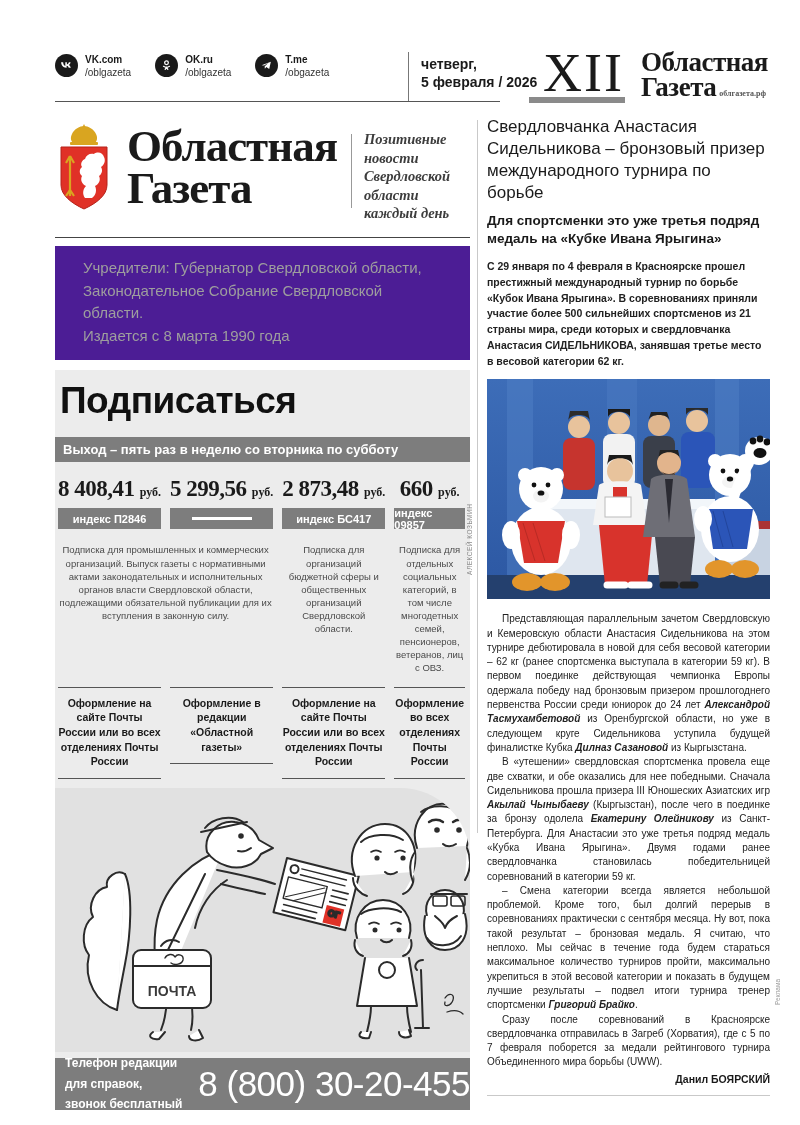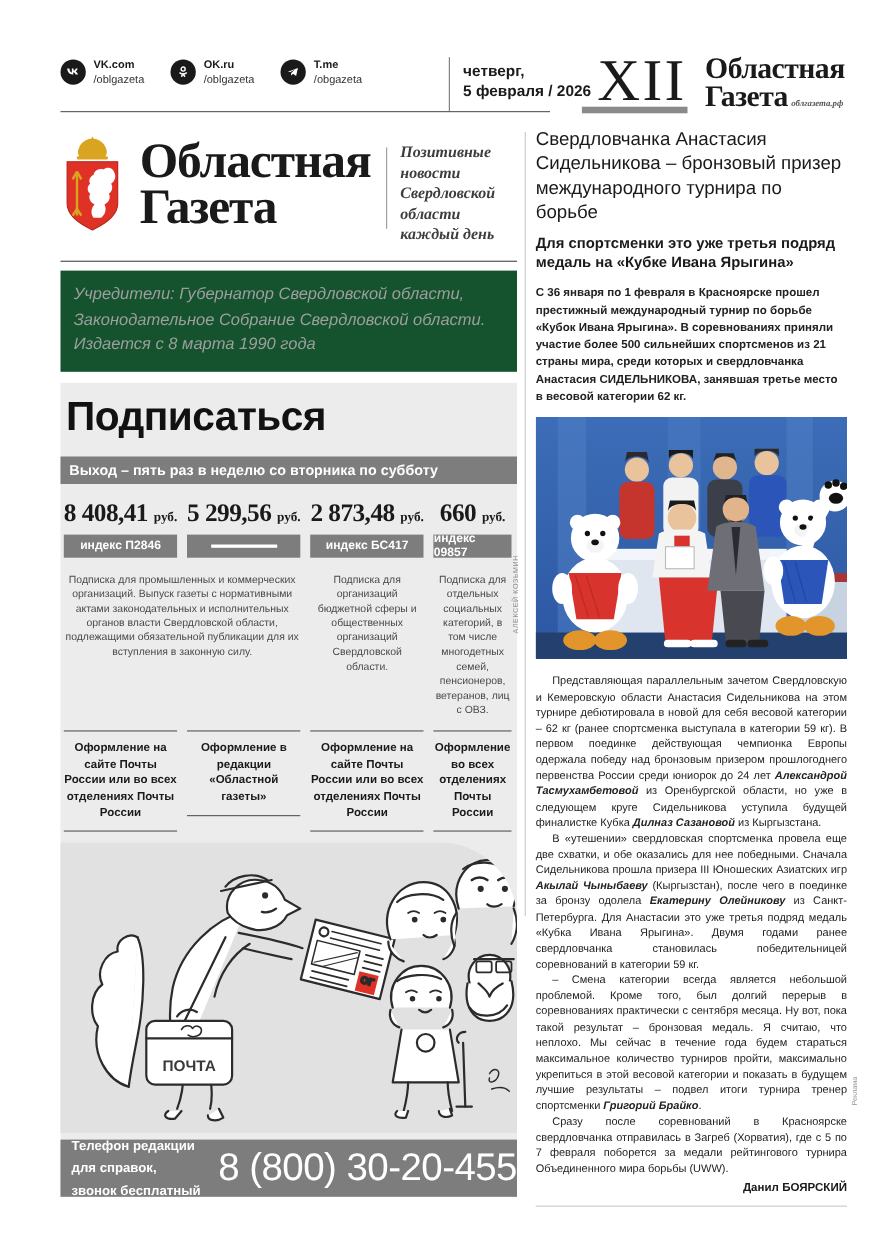--- a/index.html
+++ b/index.html
@@ -15,31 +15,31 @@
   .social-circle svg { display:block; }
   .social-text { font-size:10px; line-height:1.25; }
   .social-text .net { font-weight:bold; }
   .social-text .handle { color:#333; }
   .hdr-rule { position:absolute; left:0; top:51px; width:445px; height:1px; background:#555; }
   .hdr-vline { position:absolute; left:353px; top:2px; width:1px; height:49px; background:#777; }
   .hdr-date { position:absolute; left:366px; top:5px; font-size:14px; font-weight:bold; line-height:1.3; }
   .hdr-roman { position:absolute; left:488px; top:-8px; font-family:"Liberation Serif", serif; font-size:54px; letter-spacing:2px; }
   .hdr-roman-bar { position:absolute; left:474px; top:47px; width:96px; height:6px; background:#8a8a8a; }
   .hdr-logo { position:absolute; left:586px; top:0; font-family:"Liberation Serif", serif; font-weight:bold; font-size:27px; line-height:0.92; letter-spacing:-0.5px; }
-  .hdr-logo .site { font-size:8px; font-style:italic; font-weight:bold; color:#555; letter-spacing:0; margin-left:3px; }
+  .hdr-logo .site { font-size:8px; font-weight:bold; color:#555; letter-spacing:0; margin-left:3px; }
 
   
   .left-col { position:absolute; left:55px; top:118px; width:415px; }
   .logo-block { display:flex; height:112px; align-items:flex-start; }
   .crest { width:58px; height:90px; margin-top:4px; flex:0 0 auto; }
   .big-logo { font-family:"Liberation Serif", serif; font-weight:bold; font-size:45px; line-height:0.93; letter-spacing:-1px; margin-left:14px; margin-top:8px; }
   .logo-vline { width:1px; background:#999; height:74px; margin:16px 0 0 14px; }
   .tagline { font-family:"Liberation Serif", serif; font-style:italic; font-weight:bold; font-size:14.5px; line-height:1.28; color:#3d3d3d; margin:12px 0 0 12px; width:110px; }
   .left-rule { height:1px; background:#444; margin-top:7px; }
-  .founders { background:#14532d; margin-top:8px; padding:11px 12px 13px; font-size:15px; line-height:1.5; color:#9e9e9e;font-style:italic; }
+  .founders { background:#4c1d95; margin-top:8px; padding:11px 28px 13px; font-size:15px; line-height:1.5; color:#9e9e9e; }
 
   .subBlock { position:relative; background:#ececec; margin-top:10px; height:740px; }
   .sub-headline { padding:10px 4px 0 5px; font-weight:bold; font-size:37px; line-height:1.12; letter-spacing:-0.5px; color:#111; }
   .schedule-bar { margin-top:16px; background:#7d7d7d; color:#fff; font-weight:bold; font-size:13px; height:25px; line-height:25px; padding-left:8px; }
 
   .offers { display:grid; grid-template-columns:100fr 100fr 95fr 84fr; column-gap:9px; padding:14px 5px 0 3px; }
   .price { font-family:"Liberation Serif", serif; font-weight:bold; font-size:23px; text-align:center; white-space:nowrap; letter-spacing:-0.5px; }
   .price .rub { font-size:12px; letter-spacing:0; }
   .idx-bar { margin-top:6px; background:#7d7d7d; color:#fff; font-weight:bold; font-size:11px; height:21px; display:flex; align-items:center; justify-content:center; }
   .idx-bar .dash { width:58%; height:3px; background:#fff; }
@@ -286,21 +286,21 @@
         <div class="phone-number">8 (800) 30-20-455</div>
       </div>
     </div>
   </div>
 
   <div class="col-divider"></div>
 
   <div class="right-col">
     <div class="art-title">Свердловчанка Анастасия Сидельникова – бронзовый призер международного турнира по борьбе</div>
     <div class="art-subtitle">Для спортсменки это уже третья подряд медаль на «Кубке Ивана Ярыгина»</div>
-    <div class="art-lead">С 36 января по 1 февраля в Красноярске прошел престижный международный турнир по борьбе «Кубок Ивана Ярыгина». В соревнованиях приняли участие более 500 сильнейших спортсменов из 21 страны мира, среди которых и свердловчанка Анастасия СИДЕЛЬНИКОВА, занявшая третье место в весовой категории 62 кг.</div>
+    <div class="art-lead">С 29 января по 4 февраля в Красноярске прошел престижный международный турнир по борьбе «Кубок Ивана Ярыгина». В соревнованиях приняли участие более 500 сильнейших спортсменов из 21 страны мира, среди которых и свердловчанка Анастасия СИДЕЛЬНИКОВА, занявшая третье место в весовой категории 62 кг.</div>
 
     <div class="photo-wrap">
       <div class="photo-credit">АЛЕКСЕЙ КОЗЬМИН</div>
       <svg width="283" height="220" viewBox="0 0 283 220">
         <defs>
           <linearGradient id="bg" x1="0" y1="0" x2="0" y2="1">
             <stop offset="0" stop-color="#3d6db8"></stop>
               <stop offset="1" stop-color="#2c57a2"></stop>
           </linearGradient>
         </defs>

